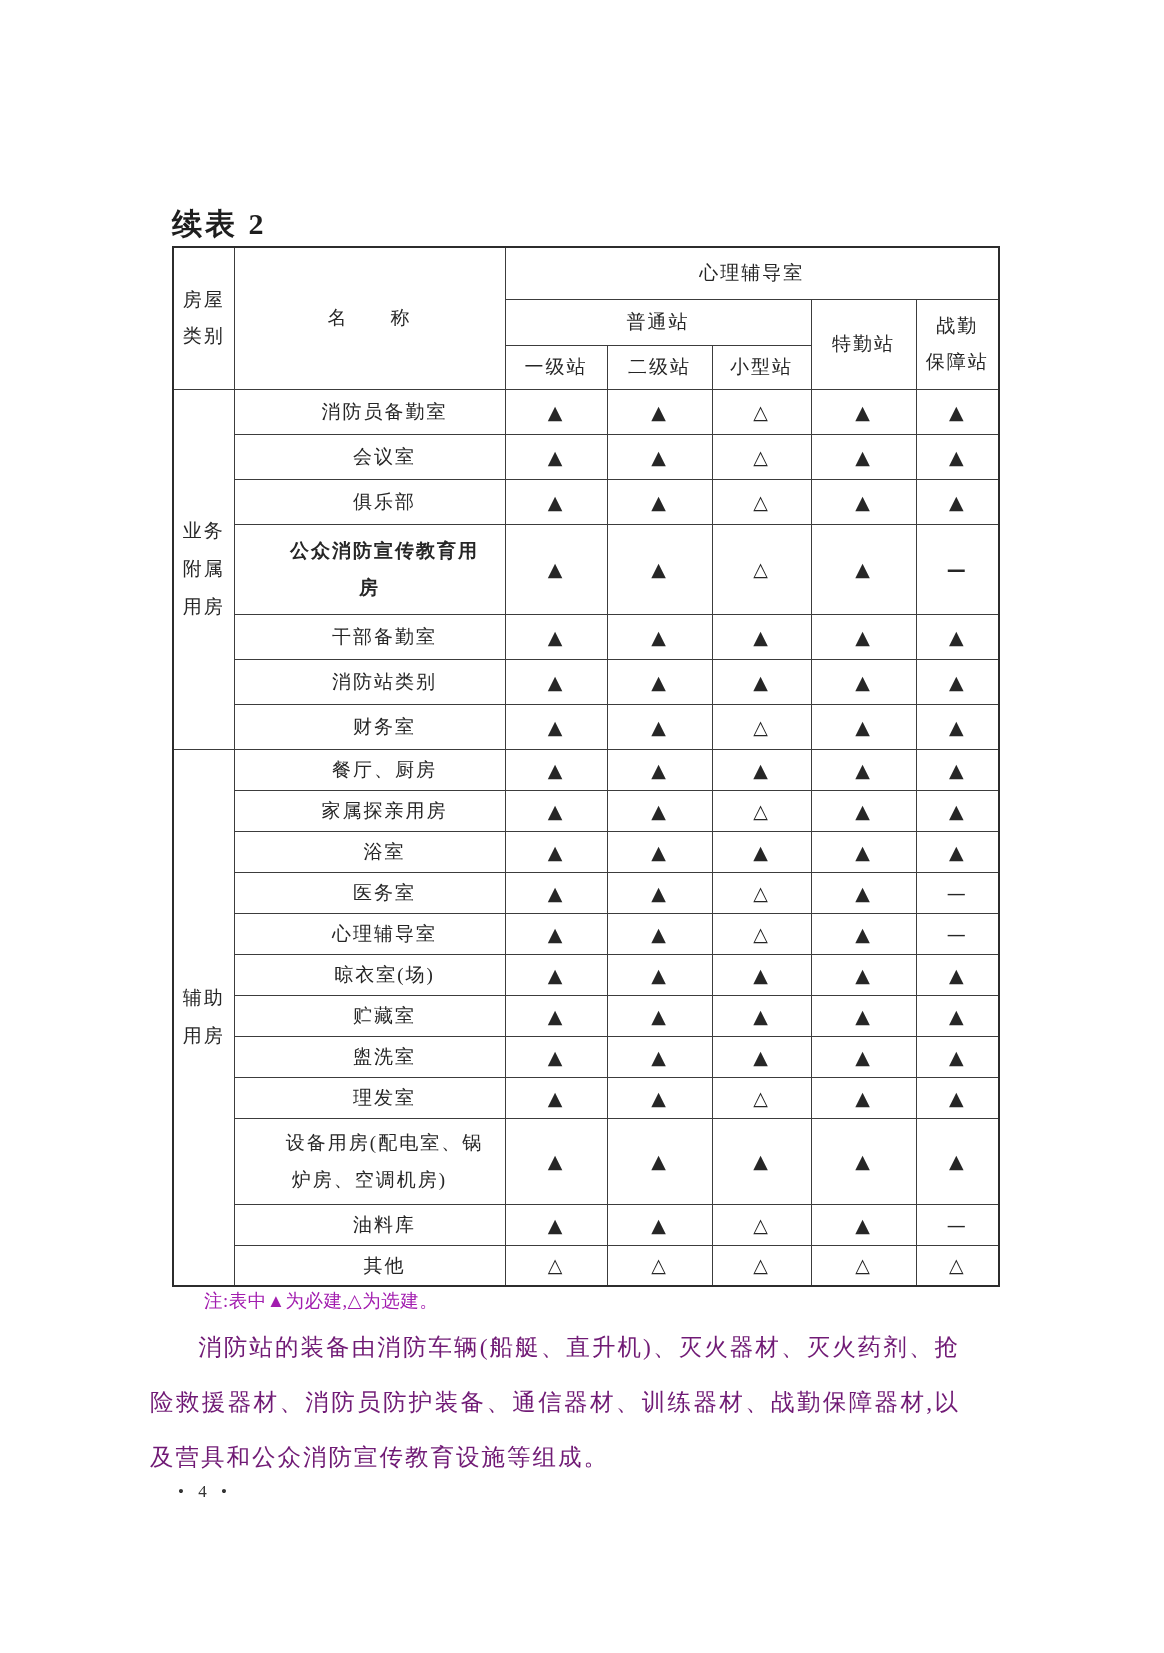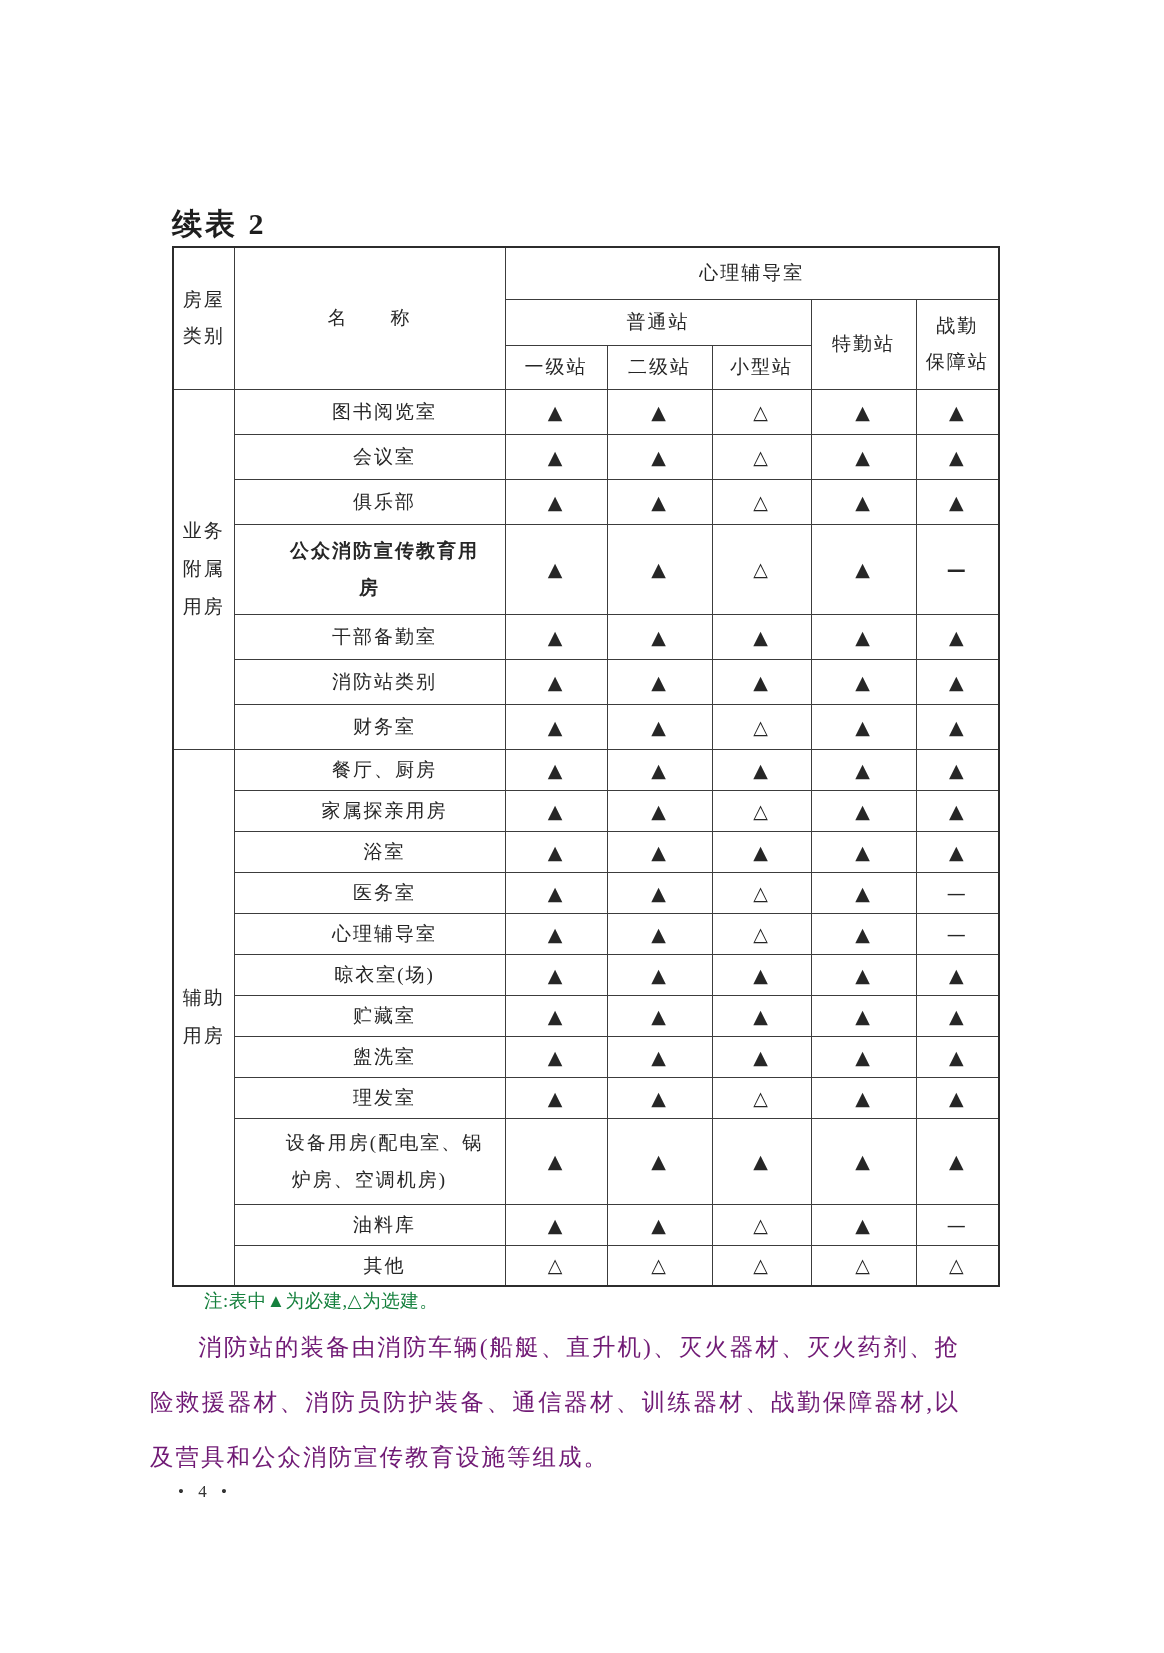--- a/index.html
+++ b/index.html
@@ -42,21 +42,21 @@
     white-space:pre-line; line-height:1.95; letter-spacing:2.5px;
   }
   .sym-cell {
     font-family:"DejaVu Sans","Liberation Sans",sans-serif;
     font-size:16px; color:#3a3a3a; letter-spacing:0;
   }
   .sym-open { color:#2e2e2e; }
   .sym-dash { font-size:18px; color:#4a4a4a; }
   .legend-note {
     position:absolute; left:204px; top:1288px;
-    font-size:18.5px; letter-spacing:0.5px; color:#15803d;
+    font-size:18.5px; letter-spacing:0.5px; color:#a21caf;
   }
   .body-paragraph {
     position:absolute; left:150px; top:1320px; width:810px;
     font-size:23.5px; line-height:55px; letter-spacing:2px;
     text-align:justify; text-indent:2.05em; color:#701a75;
   }
   .page-number {
     position:absolute; left:178px; top:1482px;
     font-size:17px; letter-spacing:5px; color:#333;
   }
@@ -93,21 +93,21 @@
       <td>一级站</td>
       <td>二级站</td>
       <td>小型站</td>
     </tr>
   </thead>
   <tbody>
       <tr class="g0-normal">
         <td rowspan="7" class="cat-cell">业务
 附属
 用房</td>
-        <td class="name-cell">图书阅览室</td>
+        <td class="name-cell">消防员备勤室</td>
         <td class="sym-cell">▲</td>
         <td class="sym-cell">▲</td>
         <td class="sym-cell sym-open">△</td>
         <td class="sym-cell">▲</td>
         <td class="sym-cell">▲</td>
       </tr>
       <tr class="g0-normal">
         <td class="name-cell">会议室</td>
         <td class="sym-cell">▲</td>
         <td class="sym-cell">▲</td>

